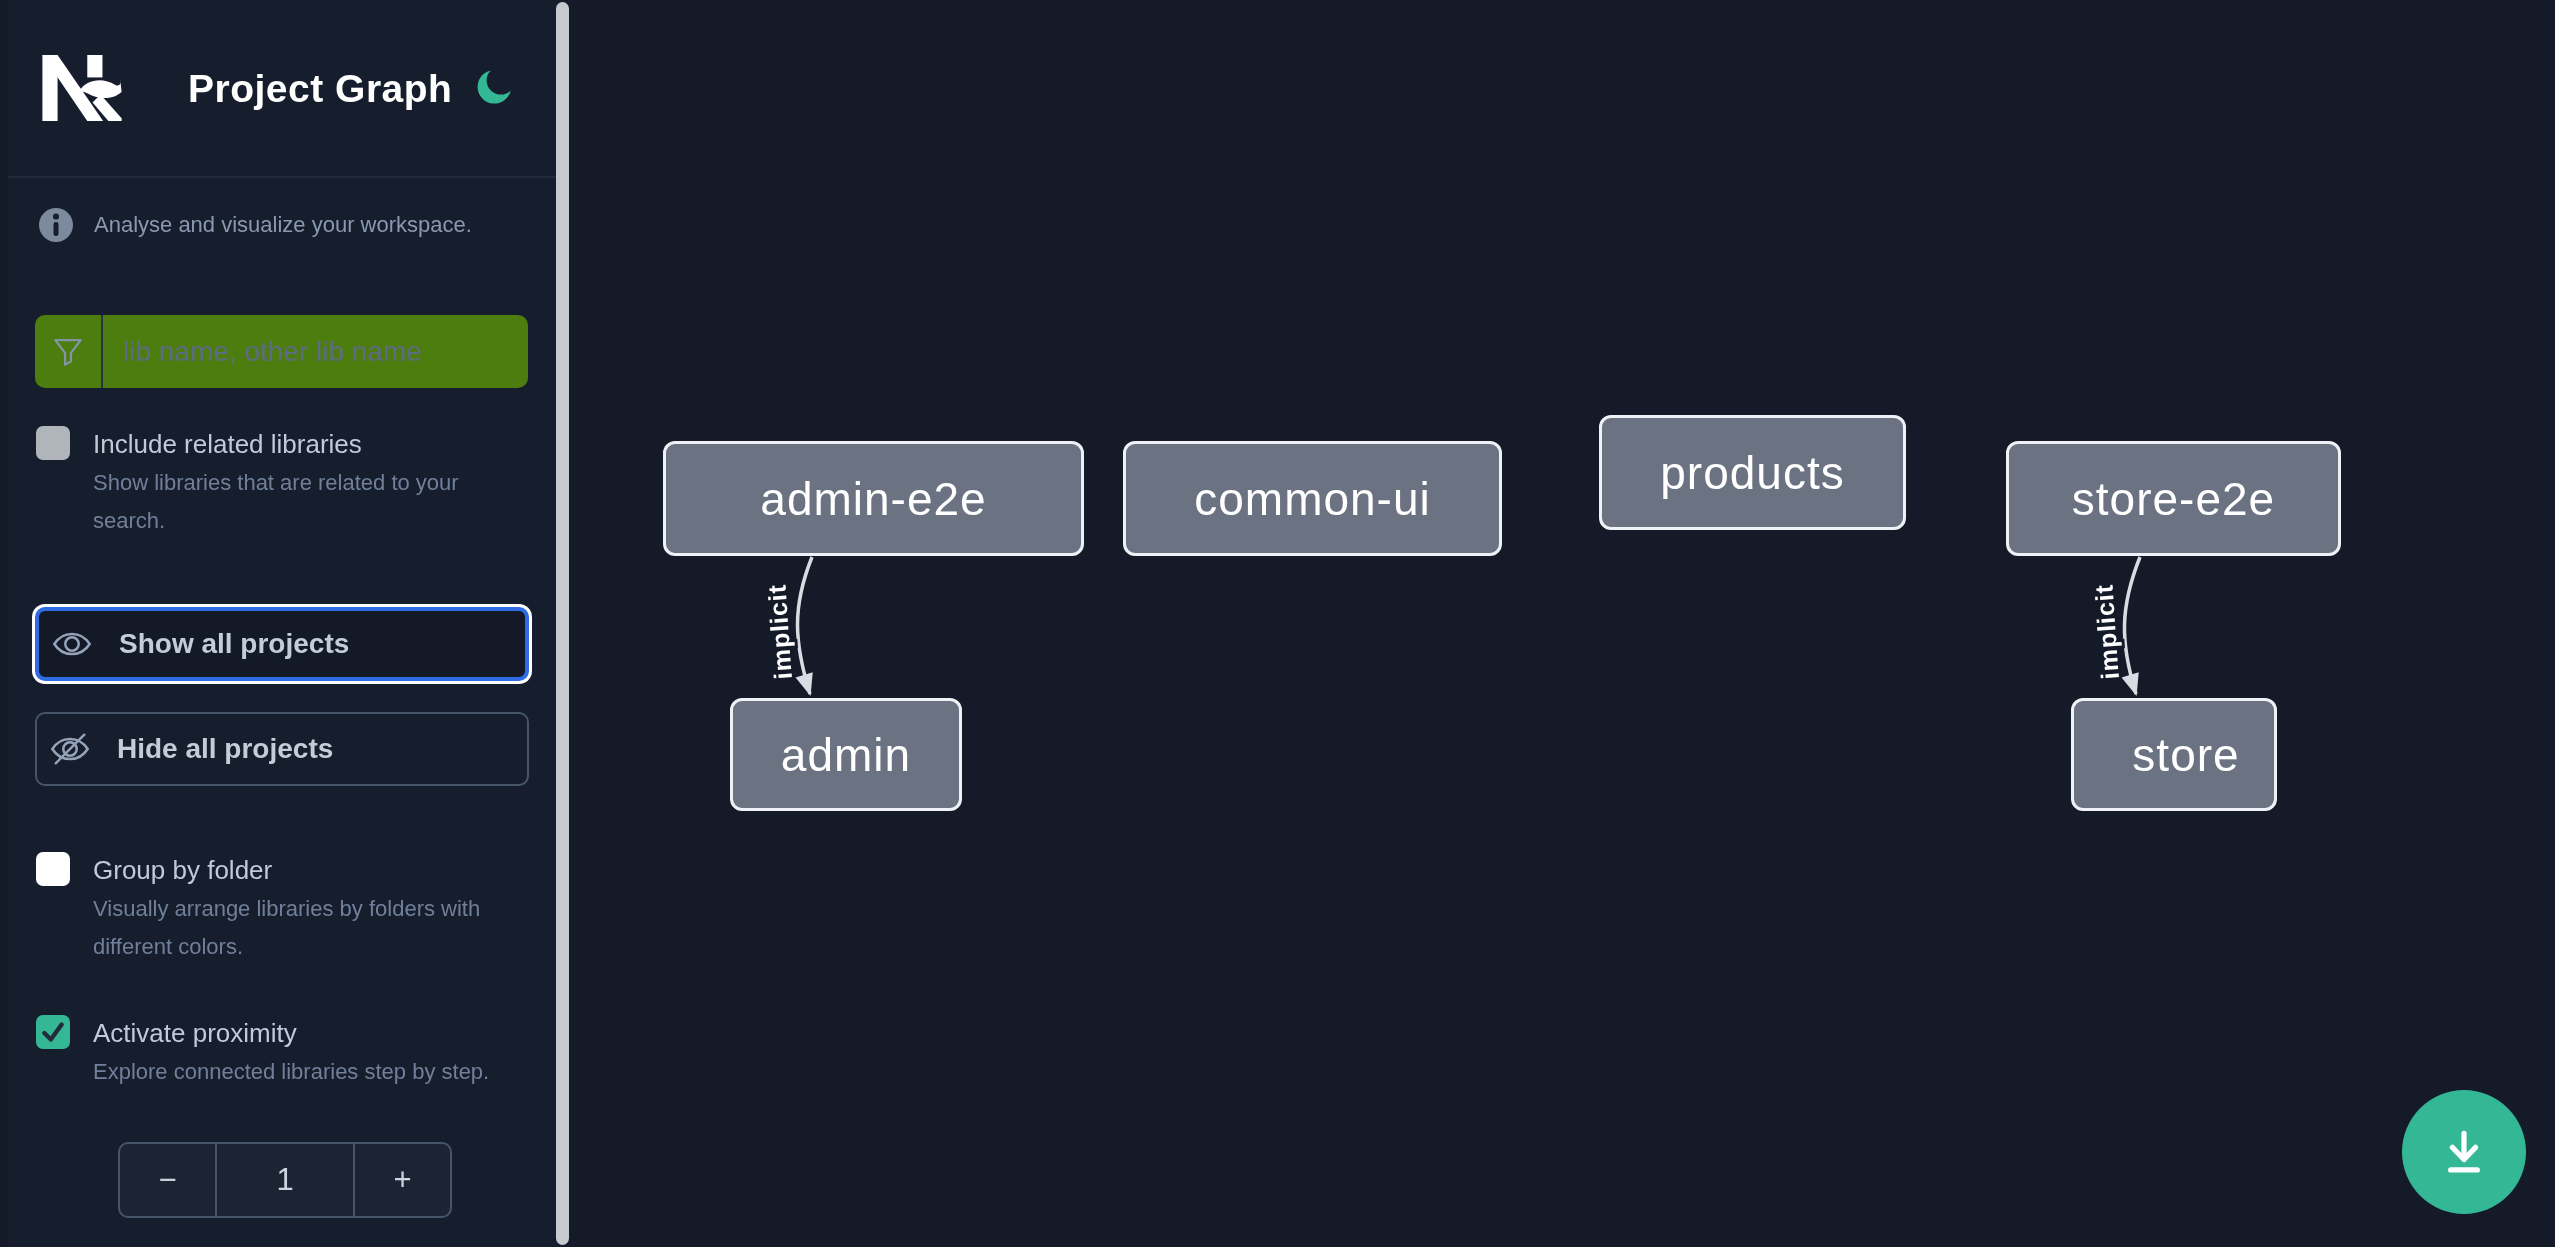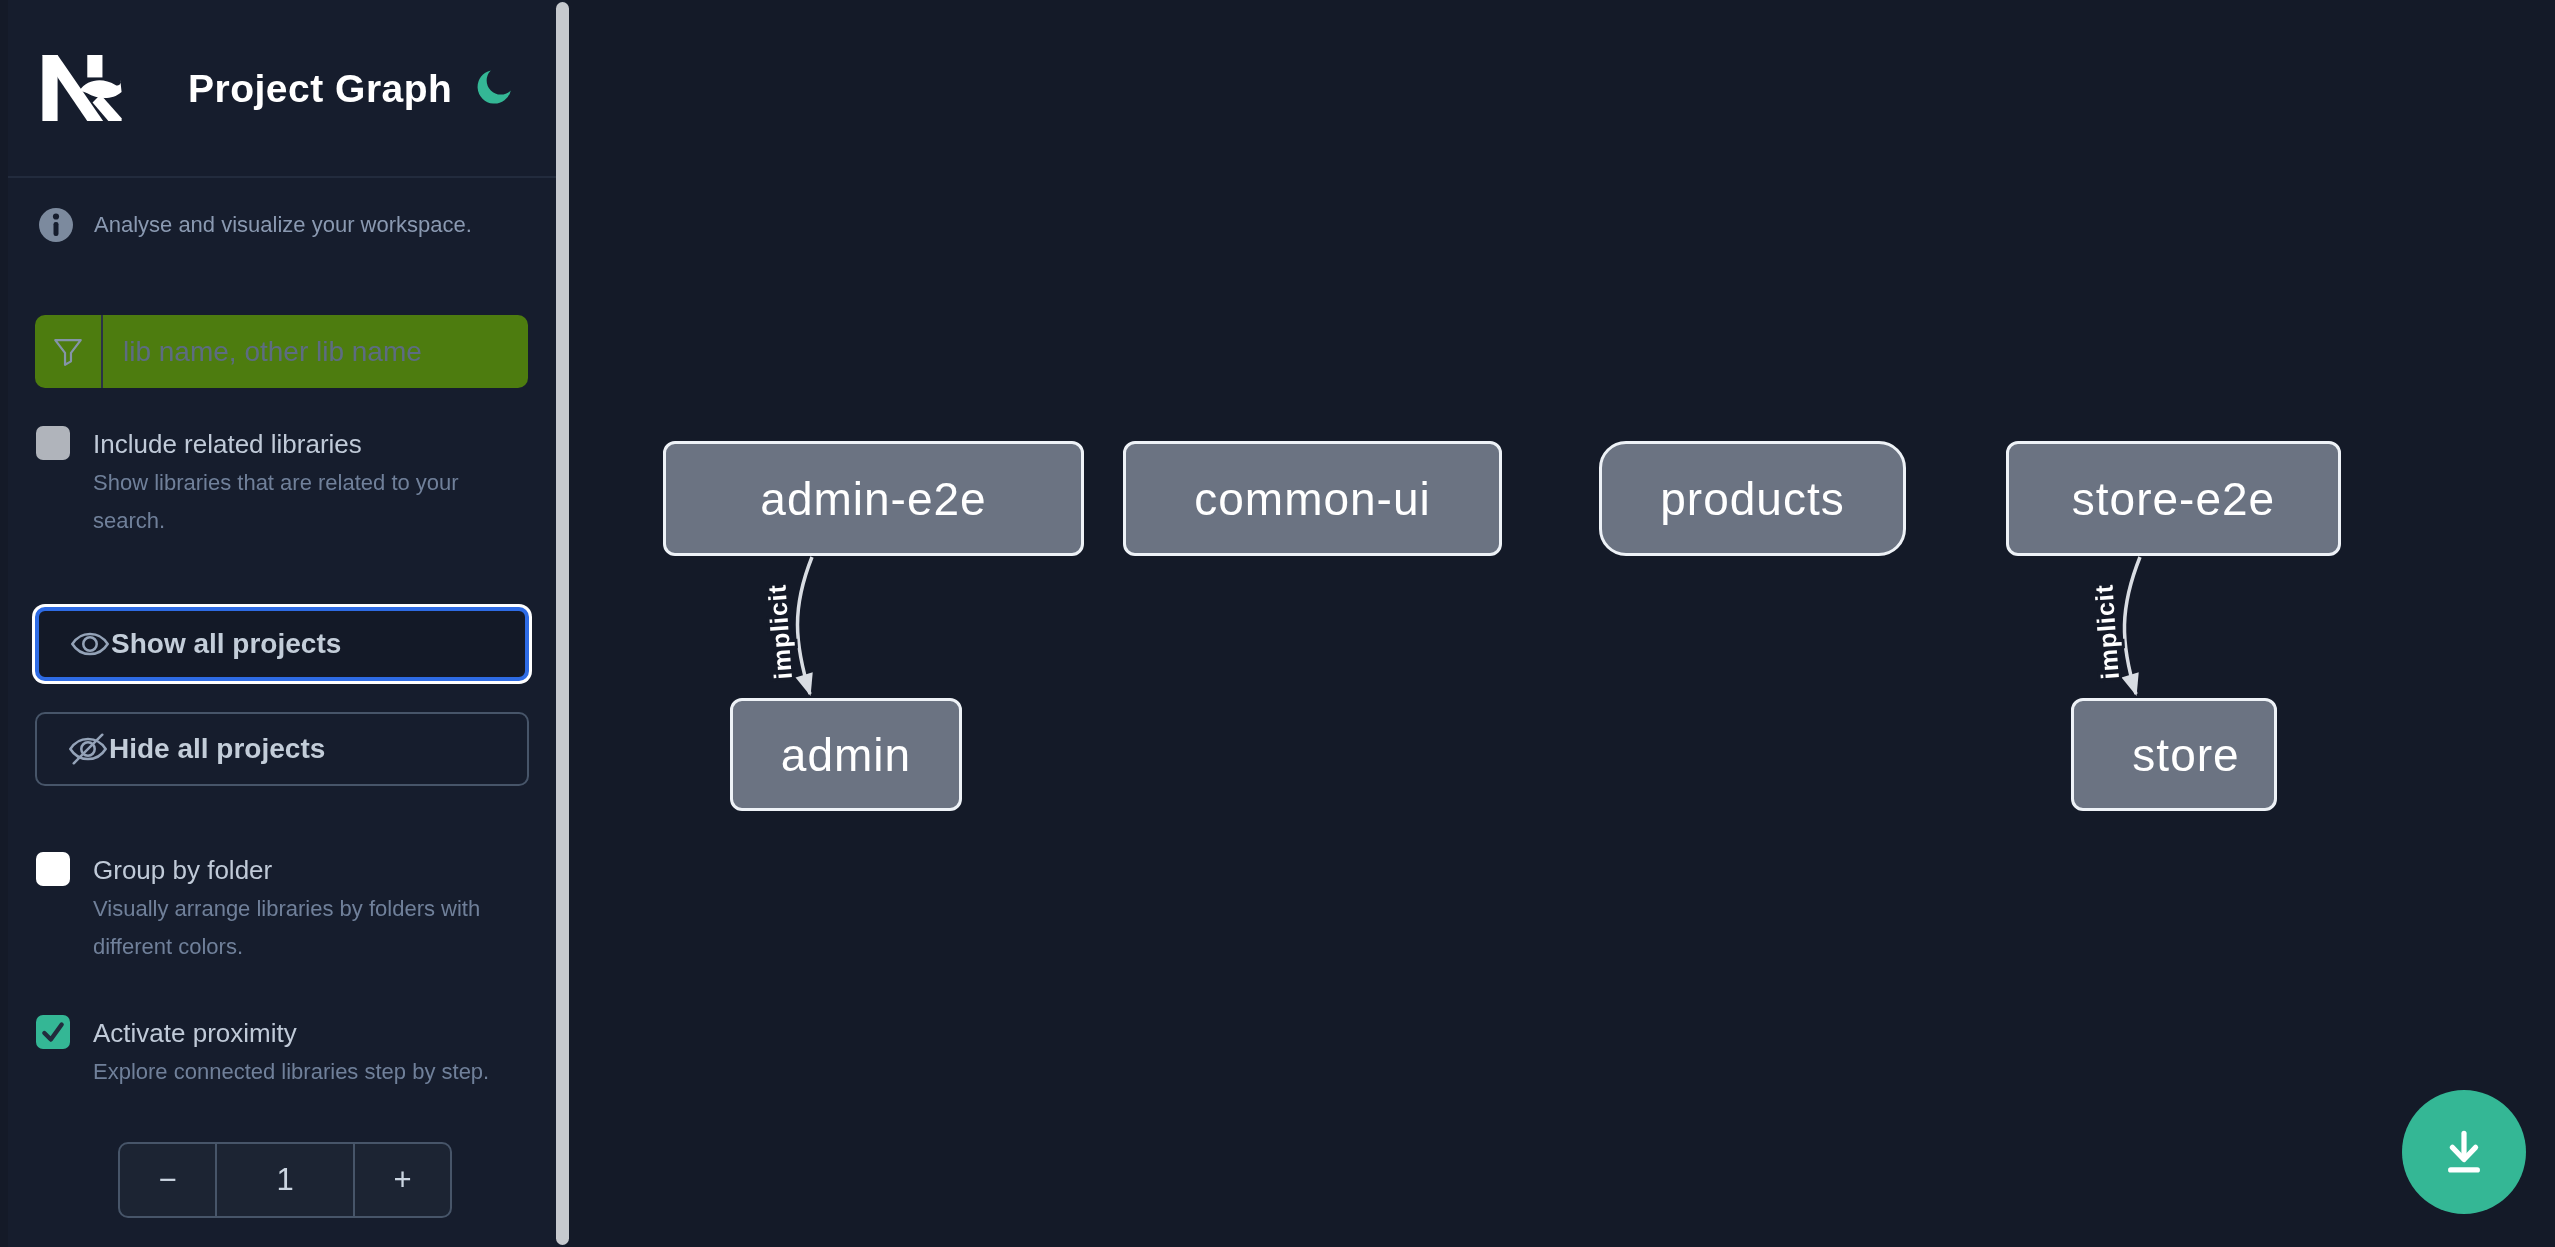--- a/index.html
+++ b/index.html
@@ -36,21 +36,21 @@
   .check-row{position:absolute;left:28px;width:500px;}
   .check-row .cb{position:absolute;left:0;top:2px;width:34px;height:34px;border-radius:7px;cursor:pointer;}
   .cb-gray{background:#b0b4bb;}
   .cb-white{background:#ffffff;}
   .cb-green{background:var(--accent-green);display:flex;align-items:center;justify-content:center;}
   .check-row .txt{margin-left:57px;width:432px;}
   .check-label{font-size:26px;font-weight:400;color:var(--label-color);line-height:40px;display:block;cursor:pointer;}
   .check-desc{font-size:22px;color:var(--desc-color);line-height:38px;}
 
   .side-btn{position:absolute;left:27px;width:494px;height:74px;border-radius:10px;background:transparent;
-    display:flex;align-items:center;padding:0 30px;cursor:pointer;font-family:inherit;}
+    display:flex;align-items:center;gap:26px;padding:0 12px;cursor:pointer;font-family:inherit;}
   .side-btn .lbl{font-size:28px;font-weight:700;color:#c3cdd9;}
   .btn-focused{border:4px solid var(--focus-blue);box-shadow:0 0 0 3px #ffffff;background:#131927;}
   .btn-plain{border:2px solid #475569;}
   .btn-icon{width:42px;height:34px;flex:none;}
 
   .stepper{position:absolute;left:110px;top:1142px;width:334px;height:76px;display:flex;border:2px solid #475569;border-radius:10px;background:#1c2433;overflow:hidden;}
   .stepper .cell{display:flex;align-items:center;justify-content:center;color:#cbd5e1;font-size:31px;}
   .stepper button.cell{background:transparent;border:none;cursor:pointer;font-family:inherit;color:#cbd5e1;}
   .step-dec{width:97px;border-right:2px solid #475569 !important;}
   .step-val{flex:1;color:#e2e8f0;font-size:30px;}
@@ -176,21 +176,21 @@
     <g id="graph-edges">
         <path d="M 242 557 C 222 607, 224 642, 240 694" class="edge-path" marker-end="url(#arrowhead)"></path>
         <text x="212" y="631.5" transform="rotate(-94 212 631.5)" class="edge-label">implicit</text>
         <path d="M 1570 557 C 1550 607, 1550 642, 1566 694" class="edge-path" marker-end="url(#arrowhead)"></path>
         <text x="1539" y="631.5" transform="rotate(-94 1539 631.5)" class="edge-label">implicit</text>
       </g>
   </svg>
   <div id="graph-nodes">
       <div class="gnode" style="left: 93px; top: 441px; width: 421px; height: 115px;">admin-e2e</div>
       <div class="gnode" style="left: 553px; top: 441px; width: 379px; height: 115px;">common-ui</div>
-      <div class="gnode" style="left: 1029px; top: 441px; width: 307px; height: 115px; border-radius: 27px;">products</div>
+      <div class="gnode" style="left: 1029px; top: 415px; width: 307px; height: 115px;">products</div>
       <div class="gnode" style="left: 1436px; top: 441px; width: 335px; height: 115px;">store-e2e</div>
       <div class="gnode" style="left: 160px; top: 698px; width: 232px; height: 113px;">admin</div>
       <div class="gnode" style="left: 1501px; top: 698px; width: 206px; height: 113px; padding-left: 24px;">store</div>
     </div>
 </div>
 
 <button class="fab">
   <svg viewBox="0 0 100 100" fill="none" stroke="#ffffff" stroke-width="9" stroke-linecap="round" stroke-linejoin="round">
     <line x1="50" y1="18" x2="50" y2="60"></line>
     <polyline points="30,42 50,63 70,42"></polyline>

